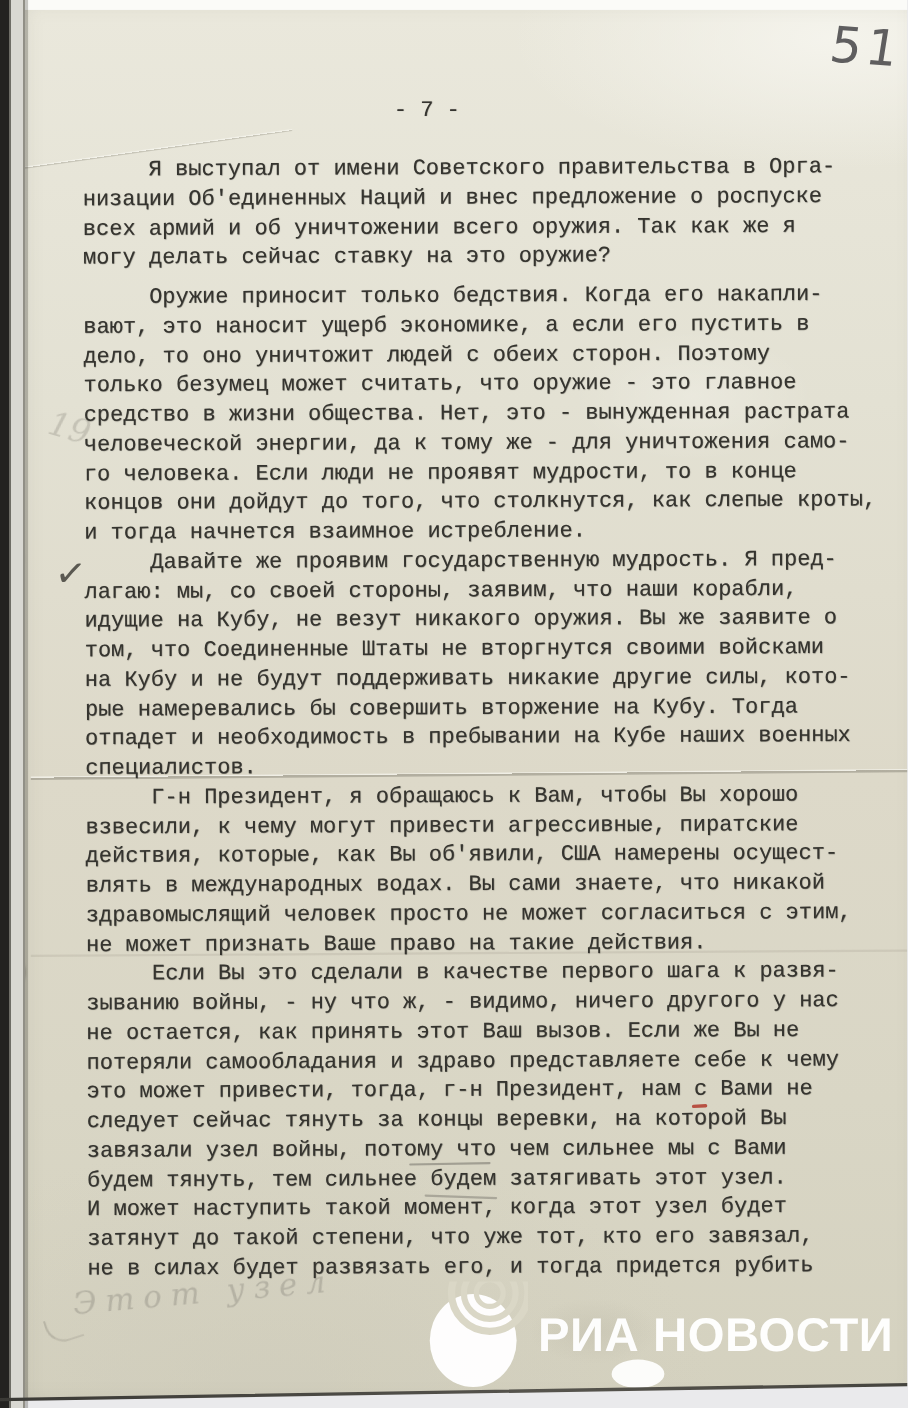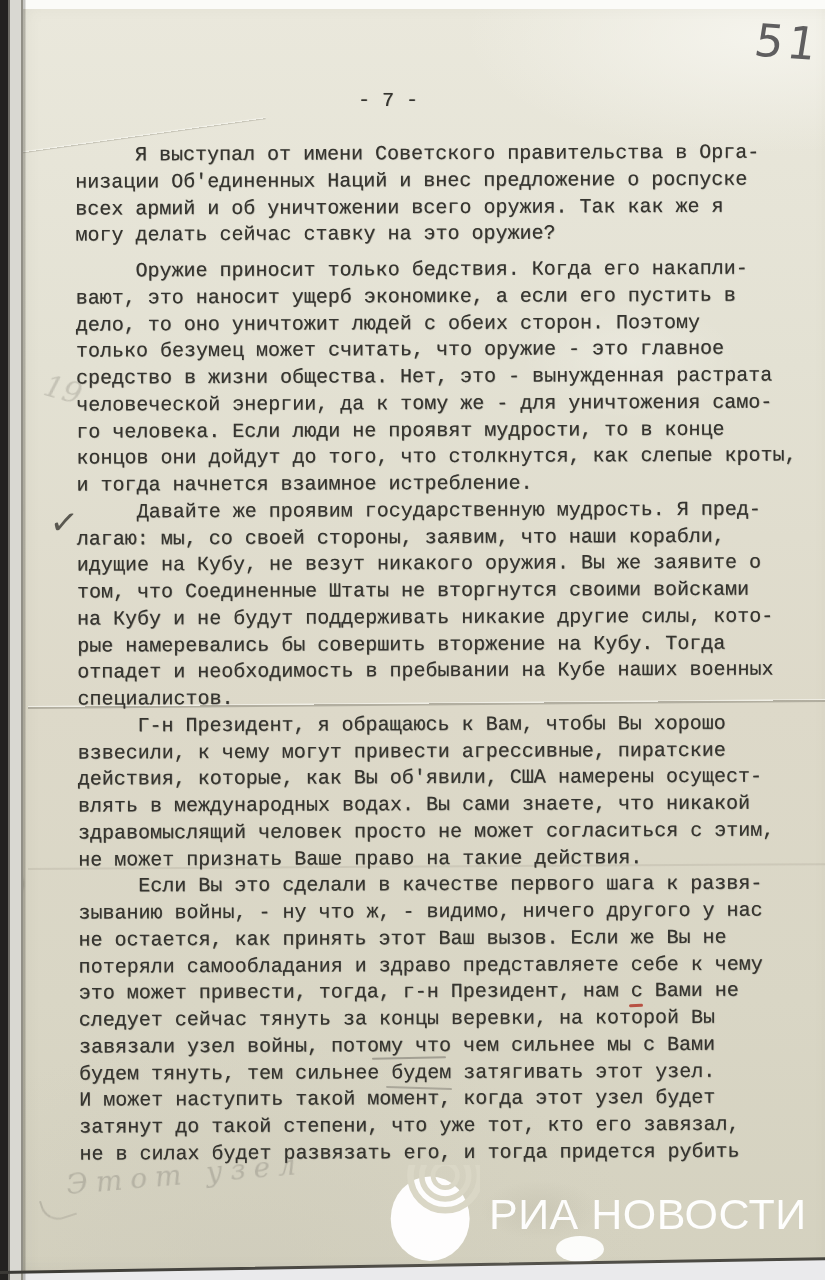--- a/index.html
+++ b/index.html
@@ -74,21 +74,21 @@
   .staple-1{left:6px;top:496px;}
   .staple-2{left:8px;top:872px;}
   .red-mark{position:absolute;left:629px;top:1004px;width:14px;height:3px;z-index:2;border-radius:2px;
             background:rgba(178,57,44,.85);transform:rotate(-3deg);}
   .pencil-mark{position:absolute;height:2px;z-index:2;border-radius:2px;background:rgba(108,106,98,.5);}
   .pencil-mark-1{left:372px;top:1057px;width:74px;transform:rotate(-1deg);}
   .pencil-mark-2{left:386px;top:1087px;width:66px;transform:rotate(2deg);background:rgba(108,106,98,.42);}
 
   
   .watermark{position:absolute;left:386px;top:1165px;z-index:3;display:flex;align-items:center;}
-  .wm-text{font-family:"Liberation Sans",sans-serif;font-weight:normal;font-size:43px;letter-spacing:.5px;
+  .wm-text{font-family:"Liberation Sans",sans-serif;font-weight:bold;font-size:43px;letter-spacing:.5px;
            color:rgba(255,255,255,.96);margin-left:9px;white-space:nowrap;line-height:1;}
   .bump{position:absolute;left:556px;top:1236px;width:48px;height:26px;z-index:2;
         background:rgba(255,255,255,.92);border-radius:50%;}
 
   
   .stain{position:absolute;border-radius:50%;z-index:1;}
   .stain-1{left:480px;top:1180px;width:120px;height:60px;background:radial-gradient(ellipse,rgba(160,156,138,.18),rgba(160,156,138,0) 70%);}
   .stain-2{left:520px;top:300px;width:220px;height:120px;background:radial-gradient(ellipse,rgba(255,255,252,.25),rgba(255,255,252,0) 70%);}
 </style>
 </head>

